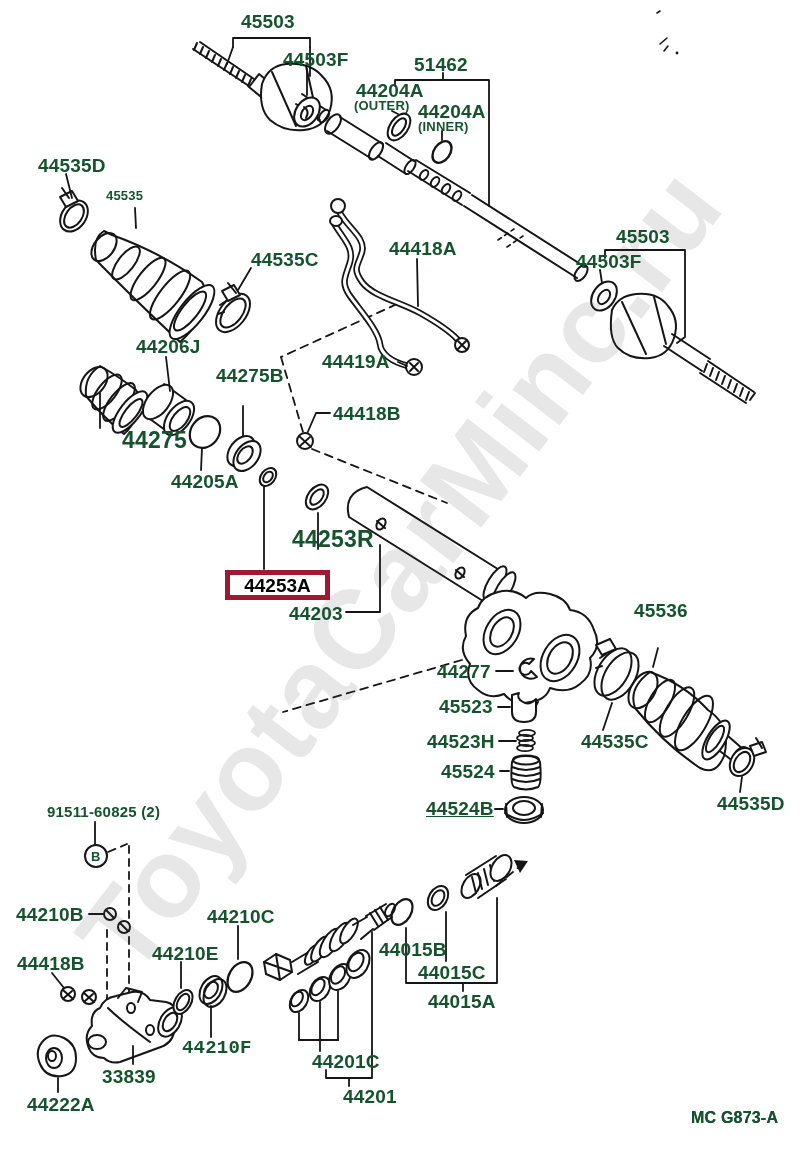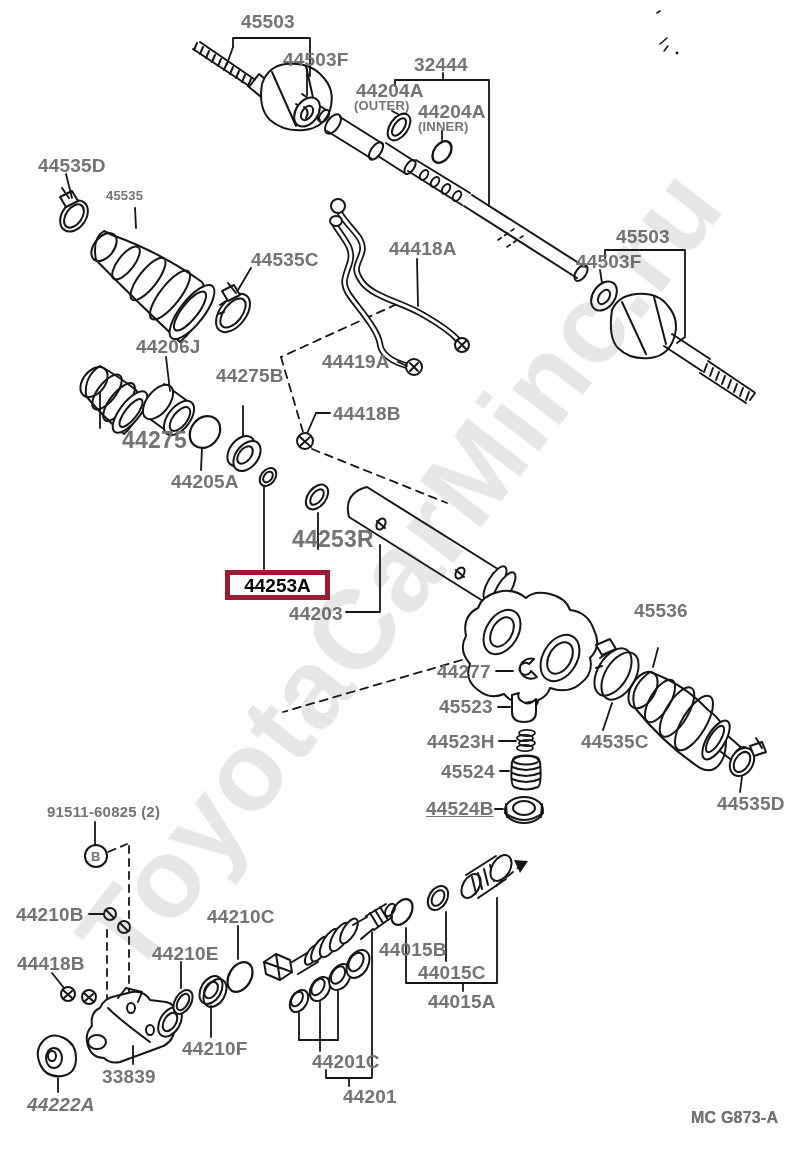--- a/index.html
+++ b/index.html
@@ -2,21 +2,21 @@
 <html><head>
 <meta charset="utf-8">
 <style>
   html,body{margin:0;padding:0;background:#fff;}
   .stage{
     position:relative;width:800px;height:1154px;background:#fff;overflow:hidden;
     font-family:"Liberation Sans",sans-serif;
   }
   .artwork{position:absolute;left:0;top:0;z-index:1;}
   .lbl{
-    position:absolute;z-index:2;font-weight:bold;color:#737373;
+    position:absolute;z-index:2;font-weight:bold;color:#14532d;
     white-space:nowrap;line-height:1;letter-spacing:.2px;
   }
   .hl-box{
     position:absolute;z-index:2;left:225px;top:570px;width:95px;height:20px;
     border:5px solid #9c1b33;display:flex;align-items:center;justify-content:center;
     font-weight:bold;font-size:19px;line-height:1;color:#000;background:#fff;
   }
   .watermark{
     position:absolute;z-index:3;left:400px;top:570px;
     transform:translate(-50%,-50%) rotate(-52.5deg);
@@ -368,21 +368,21 @@
     </g>
   </svg>
 
   <div class="hl-box" style="border-color: rgb(156, 27, 51);">
     <span>44253A</span>
   </div>
 
   <div id="labels">
       <div class="lbl" style="left: 241px; top: 12px; font-size: 19px;">45503</div>
       <div class="lbl" style="left: 283px; top: 50px; font-size: 19px;">44503F</div>
-      <div class="lbl" style="left: 414px; top: 55px; font-size: 19px;">32444</div>
+      <div class="lbl" style="left: 414px; top: 55px; font-size: 19px;">51462</div>
       <div class="lbl" style="left: 356px; top: 81px; font-size: 19px;">44204A</div>
       <div class="lbl" style="left: 354px; top: 99px; font-size: 13px;">(OUTER)</div>
       <div class="lbl" style="left: 418px; top: 102px; font-size: 19px;">44204A</div>
       <div class="lbl" style="left: 418px; top: 120px; font-size: 13px;">(INNER)</div>
       <div class="lbl" style="left: 38px; top: 156px; font-size: 19px;">44535D</div>
       <div class="lbl" style="left: 106px; top: 189px; font-size: 13px;">45535</div>
       <div class="lbl" style="left: 251px; top: 250px; font-size: 19px;">44535C</div>
       <div class="lbl" style="left: 389px; top: 239px; font-size: 19px;">44418A</div>
       <div class="lbl" style="left: 616px; top: 227px; font-size: 19px;">45503</div>
       <div class="lbl" style="left: 576px; top: 252px; font-size: 19px;">44503F</div>
@@ -404,23 +404,23 @@
       <div class="lbl" style="left: 717px; top: 794px; font-size: 19px;">44535D</div>
       <div class="lbl" style="left: 47px; top: 804px; font-size: 15px;">91511-60825 (2)</div>
       <div class="lbl" style="left: 91px; top: 850px; font-size: 13px;">B</div>
       <div class="lbl" style="left: 16px; top: 905px; font-size: 19px;">44210B</div>
       <div class="lbl" style="left: 207px; top: 907px; font-size: 19px;">44210C</div>
       <div class="lbl" style="left: 152px; top: 944px; font-size: 19px;">44210E</div>
       <div class="lbl" style="left: 17px; top: 954px; font-size: 19px;">44418B</div>
       <div class="lbl" style="left: 379px; top: 940px; font-size: 19px;">44015B</div>
       <div class="lbl" style="left: 418px; top: 963px; font-size: 19px;">44015C</div>
       <div class="lbl" style="left: 428px; top: 992px; font-size: 19px;">44015A</div>
-      <div class="lbl" style="left: 182px; top: 1039px; font-size: 19px;">44210F</div>
+      <div class="lbl" style="left: 182px; top: 1039px; font-size: 19px; font-family: Liberation Mono, monospace;">44210F</div>
       <div class="lbl" style="left: 102px; top: 1067px; font-size: 19px;">33839</div>
-      <div class="lbl" style="left: 27px; top: 1095px; font-size: 19px; font-style: italic;">44222A</div>
+      <div class="lbl" style="left: 27px; top: 1095px; font-size: 19px;">44222A</div>
       <div class="lbl" style="left: 292px; top: 1052px; font-size: 19px; margin-left: 20px;">44201C</div>
       <div class="lbl" style="left: 319px; top: 1087px; font-size: 19px; margin-left: 24px;">44201</div>
       <div class="lbl" style="left: 691px; top: 1110px; font-size: 16px;">MC G873-A</div>
     </div>
 
   <div class="lbl" style="left:691px;top:1110px;font-size:16px">MC G873-A</div>
 
   <div class="watermark">ToyotaCarMinc.ru</div>
 </div>
 

